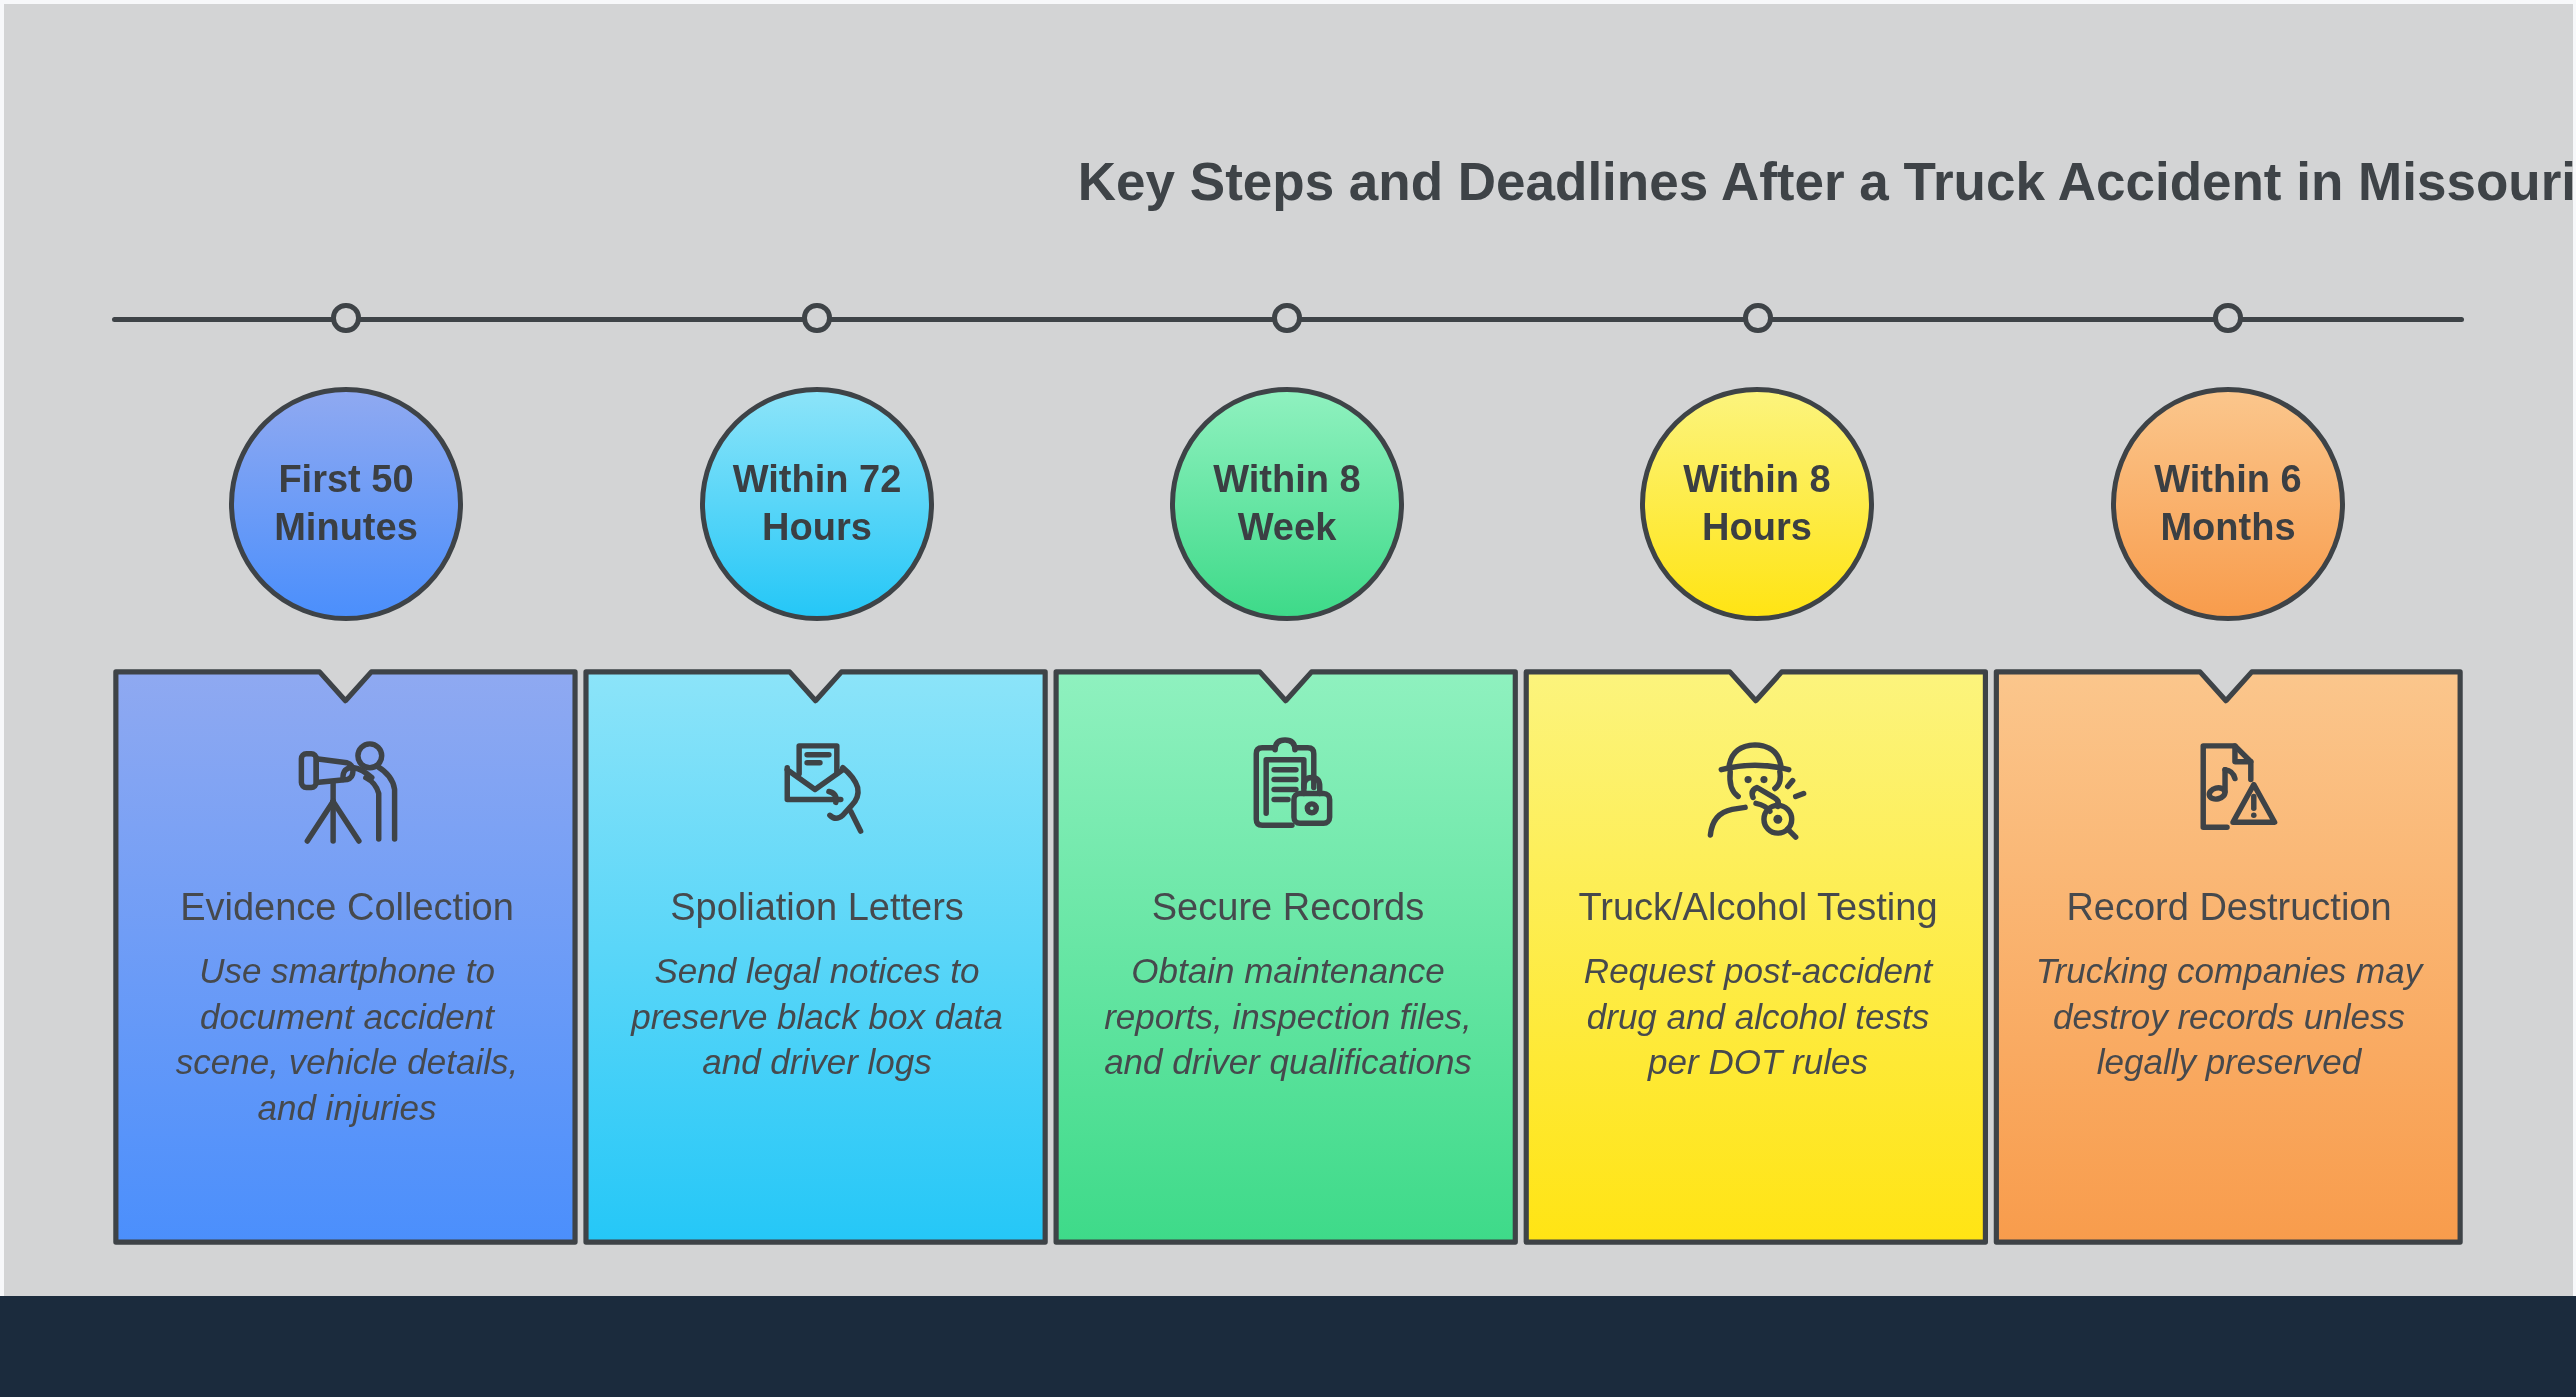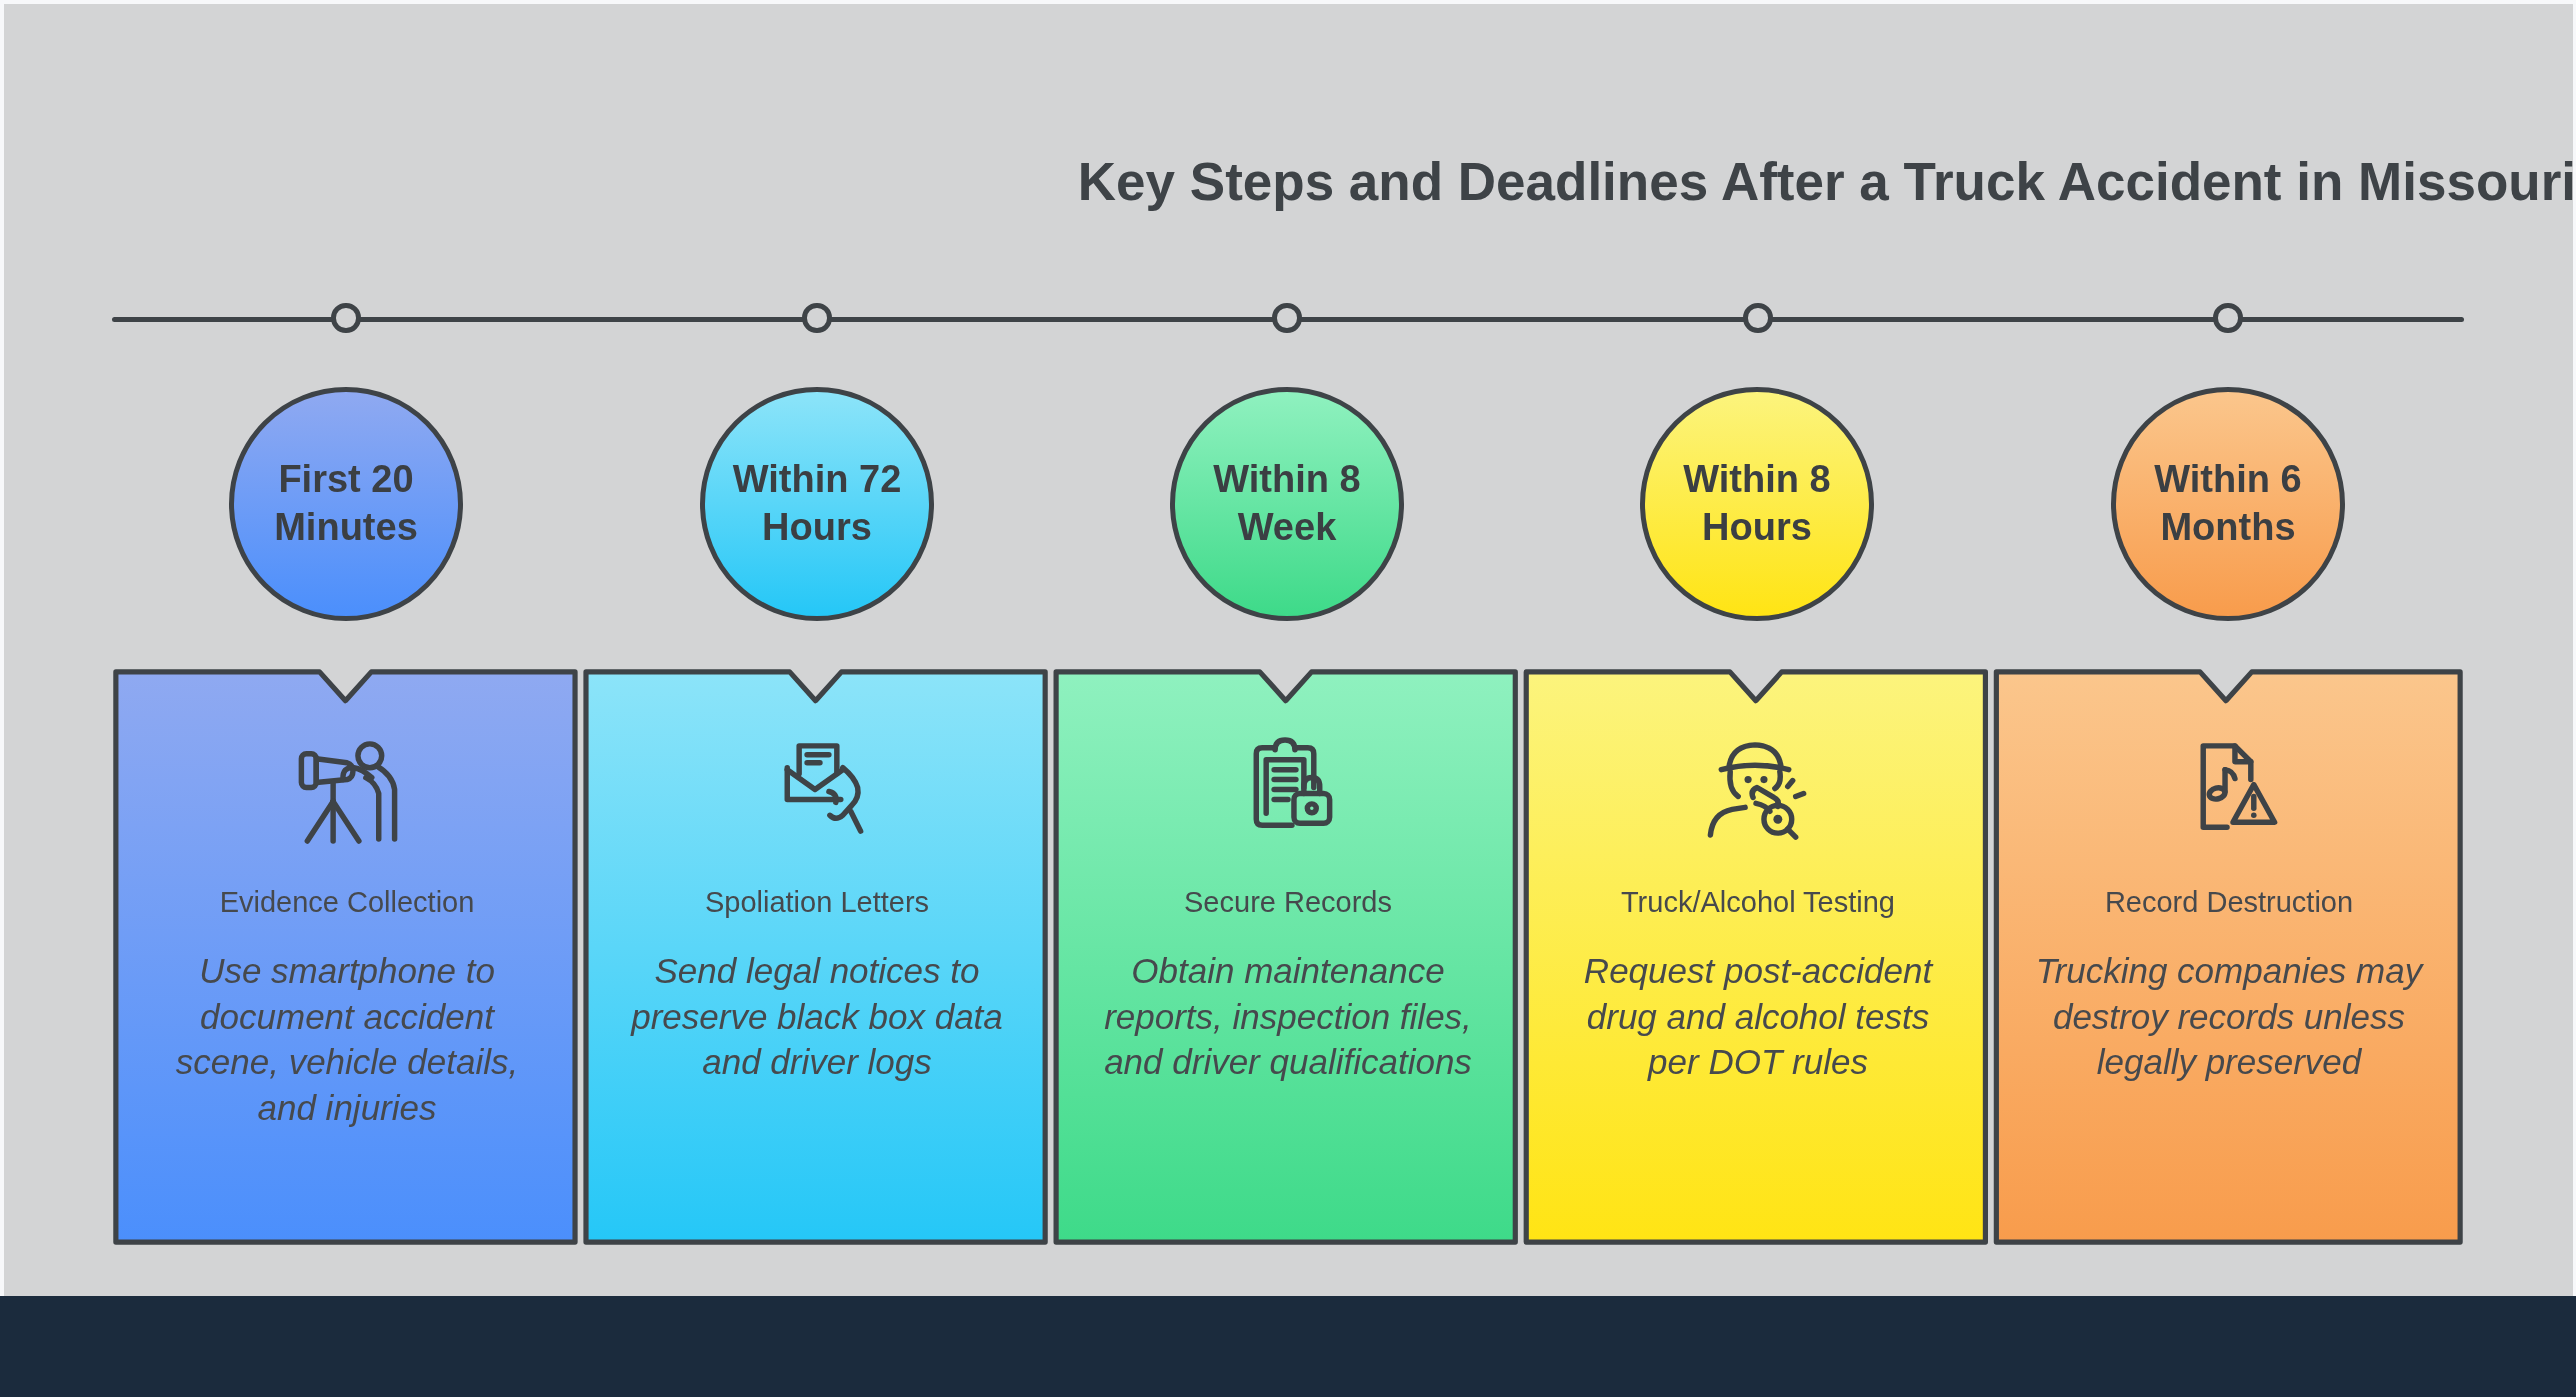--- a/index.html
+++ b/index.html
@@ -38,41 +38,41 @@
     font-size:38px;font-weight:bold;line-height:1.26;color:#3b3f43;
     white-space:pre-line;
   }
   .cards-svg{position:absolute;left:110px;top:669px;}
   .card-content{
     position:absolute;top:672px;width:470px;height:571px;
     text-align:center;color:var(--text,#46494d);
   }
   .icon-wrap{position:absolute;top:58px;left:0;width:100%;display:flex;justify-content:center;}
   .icon-wrap svg{width:122px;height:119px;color:var(--ink,#3e4347);}
-  .card-heading{position:absolute;top:214px;left:0;width:100%;font-size:29px;}
+  .card-heading{position:absolute;top:214px;left:0;width:100%;font-size:38px;}
   .card-desc{
     position:absolute;top:276px;left:0;width:100%;
     font-size:35px;line-height:1.3;white-space:pre-line;font-style:italic;
   }
 </style>
 </head>
 <body>
 
 <div class="canvas"></div>
 
 <h1 class="title">Key Steps and Deadlines After a Truck Accident in Missouri</h1>
 
 <div class="tl-line"></div>
 <div class="tl-node" style="left:331px"></div>
 <div class="tl-node" style="left:802px"></div>
 <div class="tl-node" style="left:1272px"></div>
 <div class="tl-node" style="left:1743px"></div>
 <div class="tl-node" style="left:2213px"></div>
 
-<div class="step-circle" style="left: 229px; --c1: #8fa9f1; --c2: #4b8ffc;">First 20
+<div class="step-circle" style="left: 229px; --c1: #8fa9f1; --c2: #4b8ffc;">First 50
 Minutes</div>
 <div class="step-circle" style="left: 700px; --c1: #8ce4f9; --c2: #25c7f7;">Within 72
 Hours</div>
 <div class="step-circle" style="left: 1170px; --c1: #8ff1bf; --c2: #3eda89;">Within 8
 Week</div>
 <div class="step-circle" style="left: 1640px; --c1: #fcf47d; --c2: #ffe414;">Within 8
 Hours</div>
 <div class="step-circle" style="left: 2111px; --c1: #fbc68c; --c2: #f89c4c;">Within 6
 Months</div>
 

